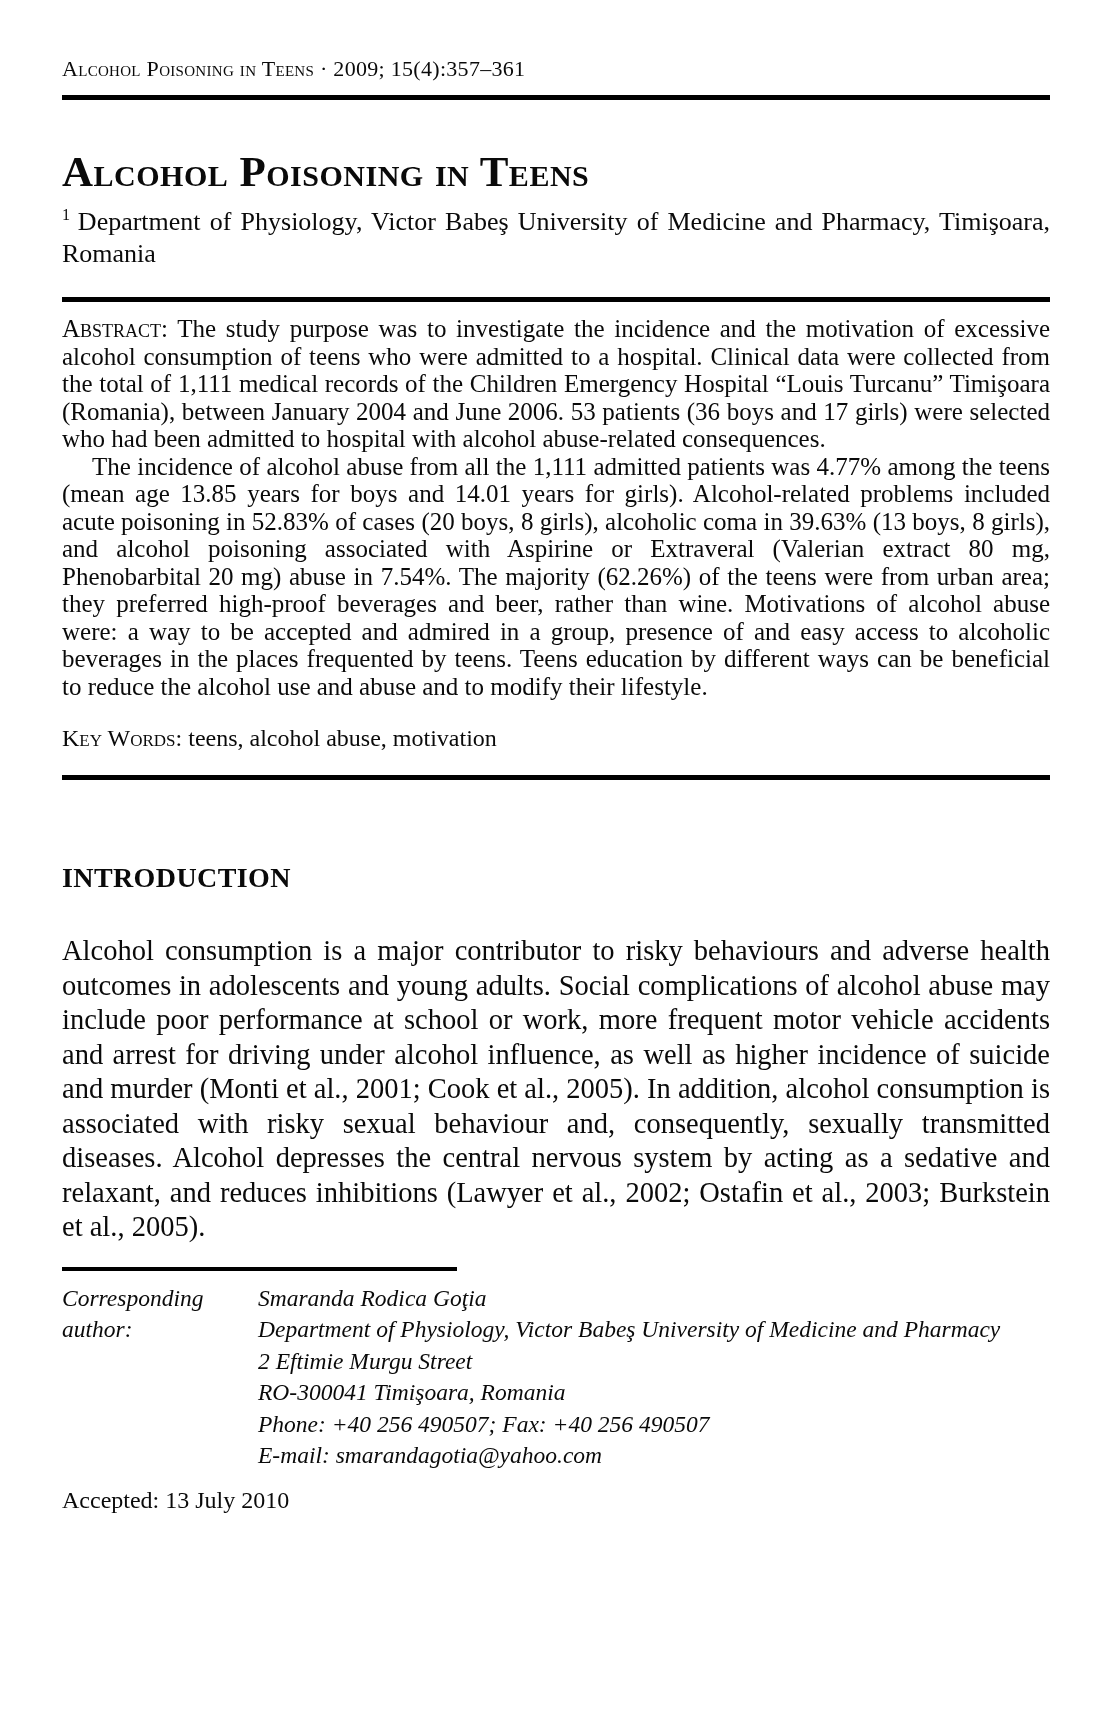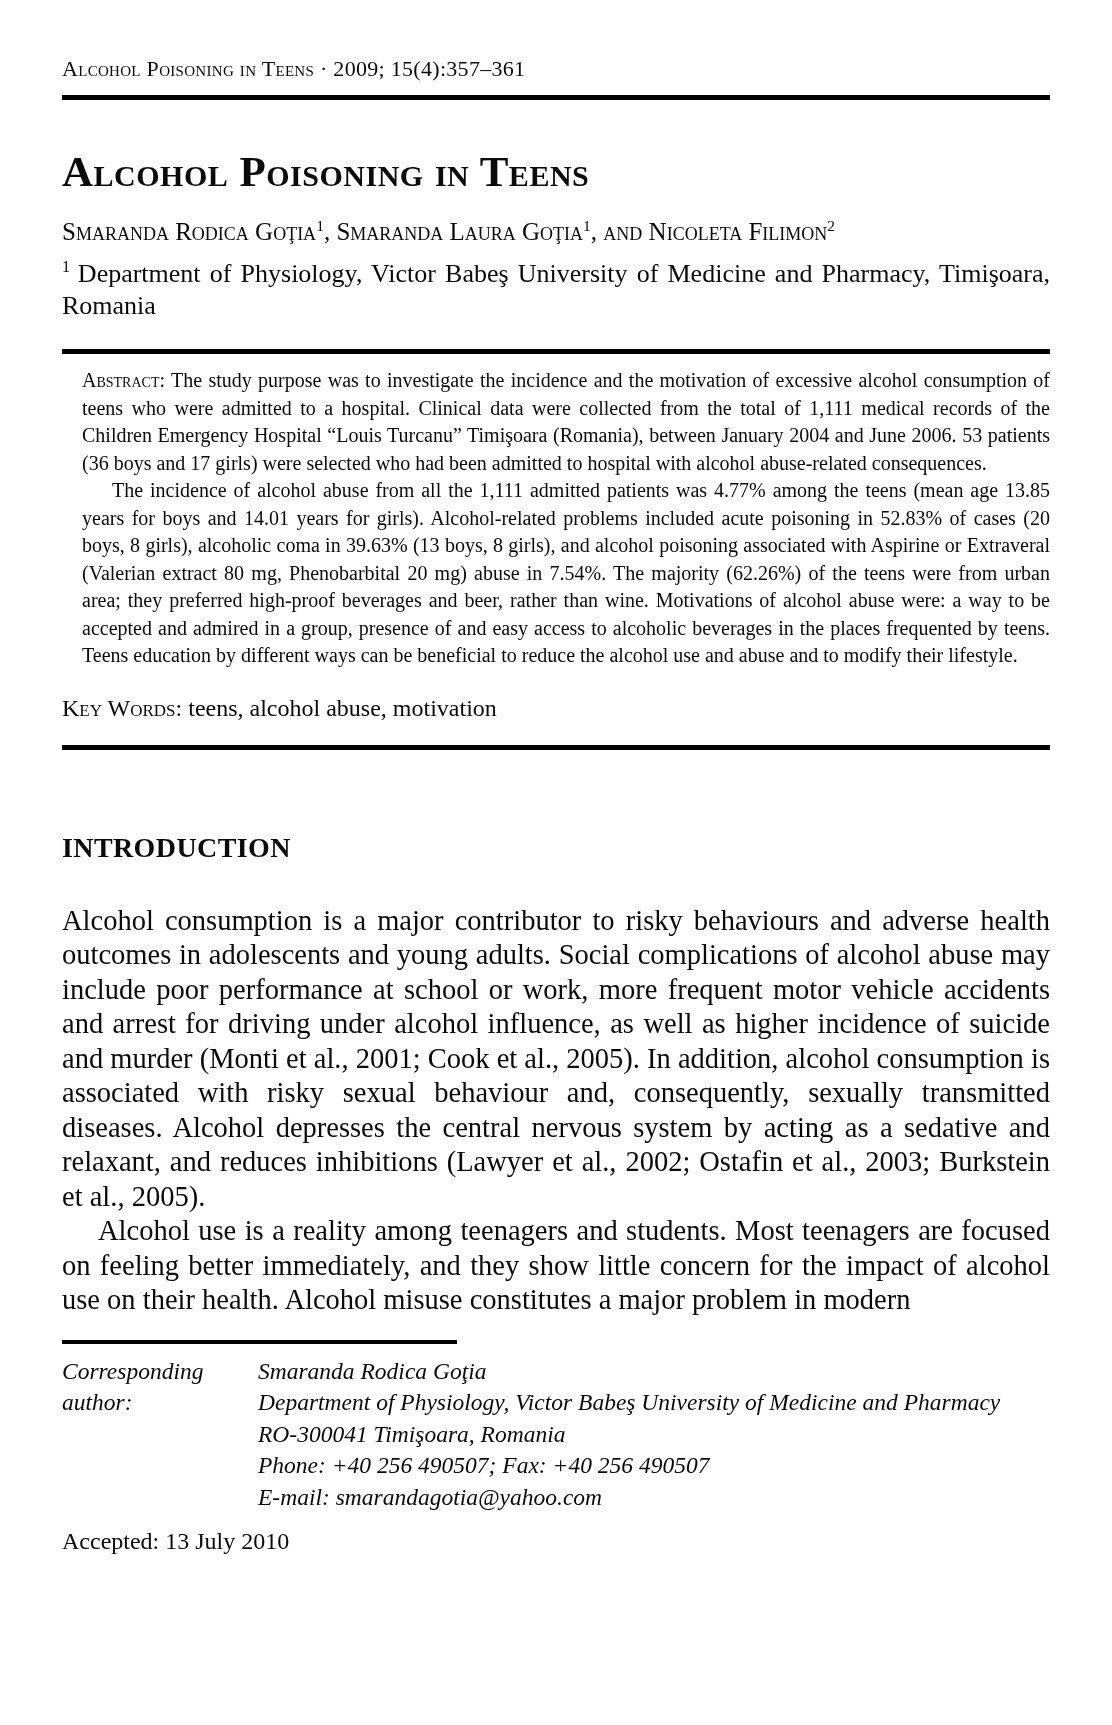--- a/index.html
+++ b/index.html
@@ -58,25 +58,24 @@
     font-size: 26px;
     line-height: 32px;
     text-align: justify;
   }
   .affil .affil-text { margin-left: 0.3em; }
 
   
   .rule-abs-top { margin-top: 27px; }
   .abstract {
     margin-top: 13px;
-    font-size: 20px;
+    font-size: 25px;
     line-height: 27.5px;
     text-align: justify;
     hyphens: auto;
-    margin-left: 20px;
     -webkit-hyphens: auto;
   }
   .abstract p { margin: 0; }
   .abstract p.indented { text-indent: 30px; }
   .sc-label { font-variant: small-caps; }
   .keywords {
     margin-top: 25px;
     font-size: 24px;
   }
   .rule-abs-bottom { margin-top: 23px; }
@@ -131,51 +130,50 @@
 <body>
 
 <div class="page">
 
   <div class="running-head">Alcohol Poisoning in Teens · 2009; 15(4):357–361</div>
 
   <div class="rule rule-head"></div>
 
   <h1 class="article-title" style="margin-bottom:0;">Alcohol Poisoning in Teens</h1>
 
-  <div class="authors"><span><span>Smaranda Rodica Goţia</span><sup>1</sup><span>, </span></span><span><span>Smaranda Laura Goţia</span><sup>1</sup><span>, and </span></span><span><span>Nicoleta Filimon</span><sup>2</sup><span></span></span></div>
 
   <div class="affils">
     <div class="affil"><sup>1</sup><span class="affil-text">Department of Physiology, Victor Babeş University of Medicine and Pharmacy, Timişoara, Romania</span></div>
   </div>
 
   <div class="rule rule-abs-top"></div>
 
   <div class="abstract">
     <p><span class="sc-label">Abstract:</span><span> The study purpose was to investigate the incidence and the motivation of excessive alcohol consumption of teens who were admitted to a hospital. Clinical data were collected from the total of 1,111 medical records of the Children Emergency Hospital “Louis Turcanu” Timişoara (Romania), between January 2004 and June 2006. 53 patients (36 boys and 17 girls) were selected who had been admitted to hospital with alcohol abuse-related consequences.</span></p>
     <p class="indented">The incidence of alcohol abuse from all the 1,111 admitted patients was 4.77% among the teens (mean age 13.85 years for boys and 14.01 years for girls). Alcohol-related problems included acute poisoning in 52.83% of cases (20 boys, 8 girls), alcoholic coma in 39.63% (13 boys, 8 girls), and alcohol poisoning associated with Aspirine or Extraveral (Valerian extract 80 mg, Phenobarbital 20 mg) abuse in 7.54%. The majority (62.26%) of the teens were from urban area; they preferred high-proof beverages and beer, rather than wine. Motivations of alcohol abuse were: a way to be accepted and admired in a group, presence of and easy access to alcoholic beverages in the places frequented by teens. Teens education by different ways can be beneficial to reduce the alcohol use and abuse and to modify their lifestyle.</p>
   </div>
 
   <div class="keywords"><span class="sc-label">Key Words:</span><span> teens, alcohol abuse, motivation</span></div>
 
   <div class="rule rule-abs-bottom"></div>
 
   <h2 class="section-heading" style="margin-bottom:0;">INTRODUCTION</h2>
 
   <div class="bodytext">
     <p>Alcohol consumption is a major contributor to risky behaviours and adverse health outcomes in adolescents and young adults. Social complications of alcohol abuse may include poor performance at school or work, more frequent motor vehicle accidents and arrest for driving under alcohol influence, as well as higher incidence of suicide and murder (Monti et al., 2001; Cook et al., 2005). In addition, alcohol consumption is associated with risky sexual behaviour and, consequently, sexually transmitted diseases. Alcohol depresses the central nervous system by acting as a sedative and relaxant, and reduces inhibitions (Lawyer et al., 2002; Ostafin et al., 2003; Burkstein et al., 2005).</p>
-    <p class="indented">Alcohol use is a reality among teenagers and students. Most teenagers are focused on feeling better immediately, and they show little concern for the impact of alcohol use on their health. Alcohol misuse constitutes a major problem in modern</p>
   </div>
 
   <div class="footnote-rule"></div>
 
   <div class="footnote">
     <div class="fn-label">Corresponding author:</div>
     <div class="fn-lines">
       <div>Smaranda Rodica Goţia</div>
       <div>Department of Physiology, Victor Babeş University of Medicine and Pharmacy</div>
+      <div>2 Eftimie Murgu Street</div>
       <div>RO-300041 Timişoara, Romania</div>
       <div>Phone: +40 256 490507; Fax: +40 256 490507</div>
       <div>E-mail: smarandagotia@yahoo.com</div>
     </div>
   </div>
 
   <div class="dates">
     <div>Accepted: 13 July 2010</div>
   </div>
 

